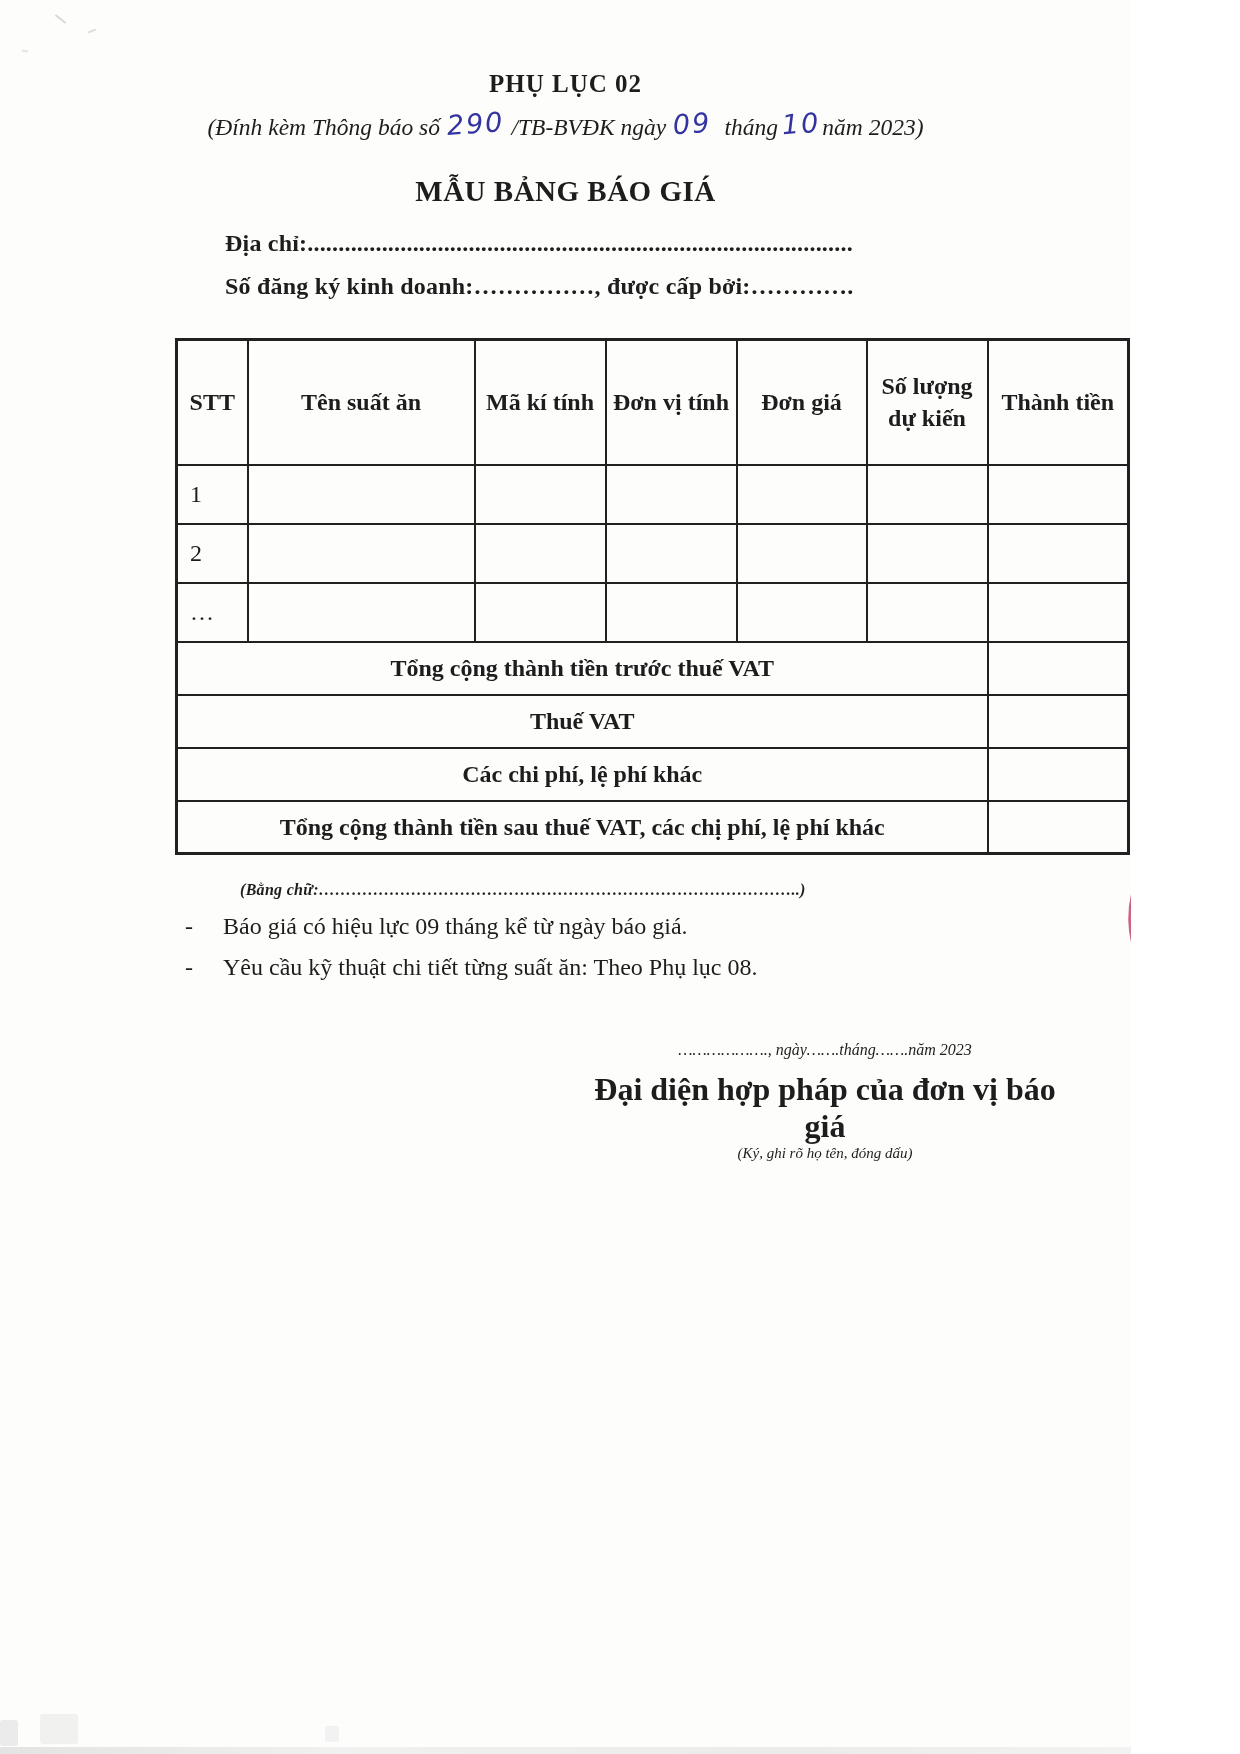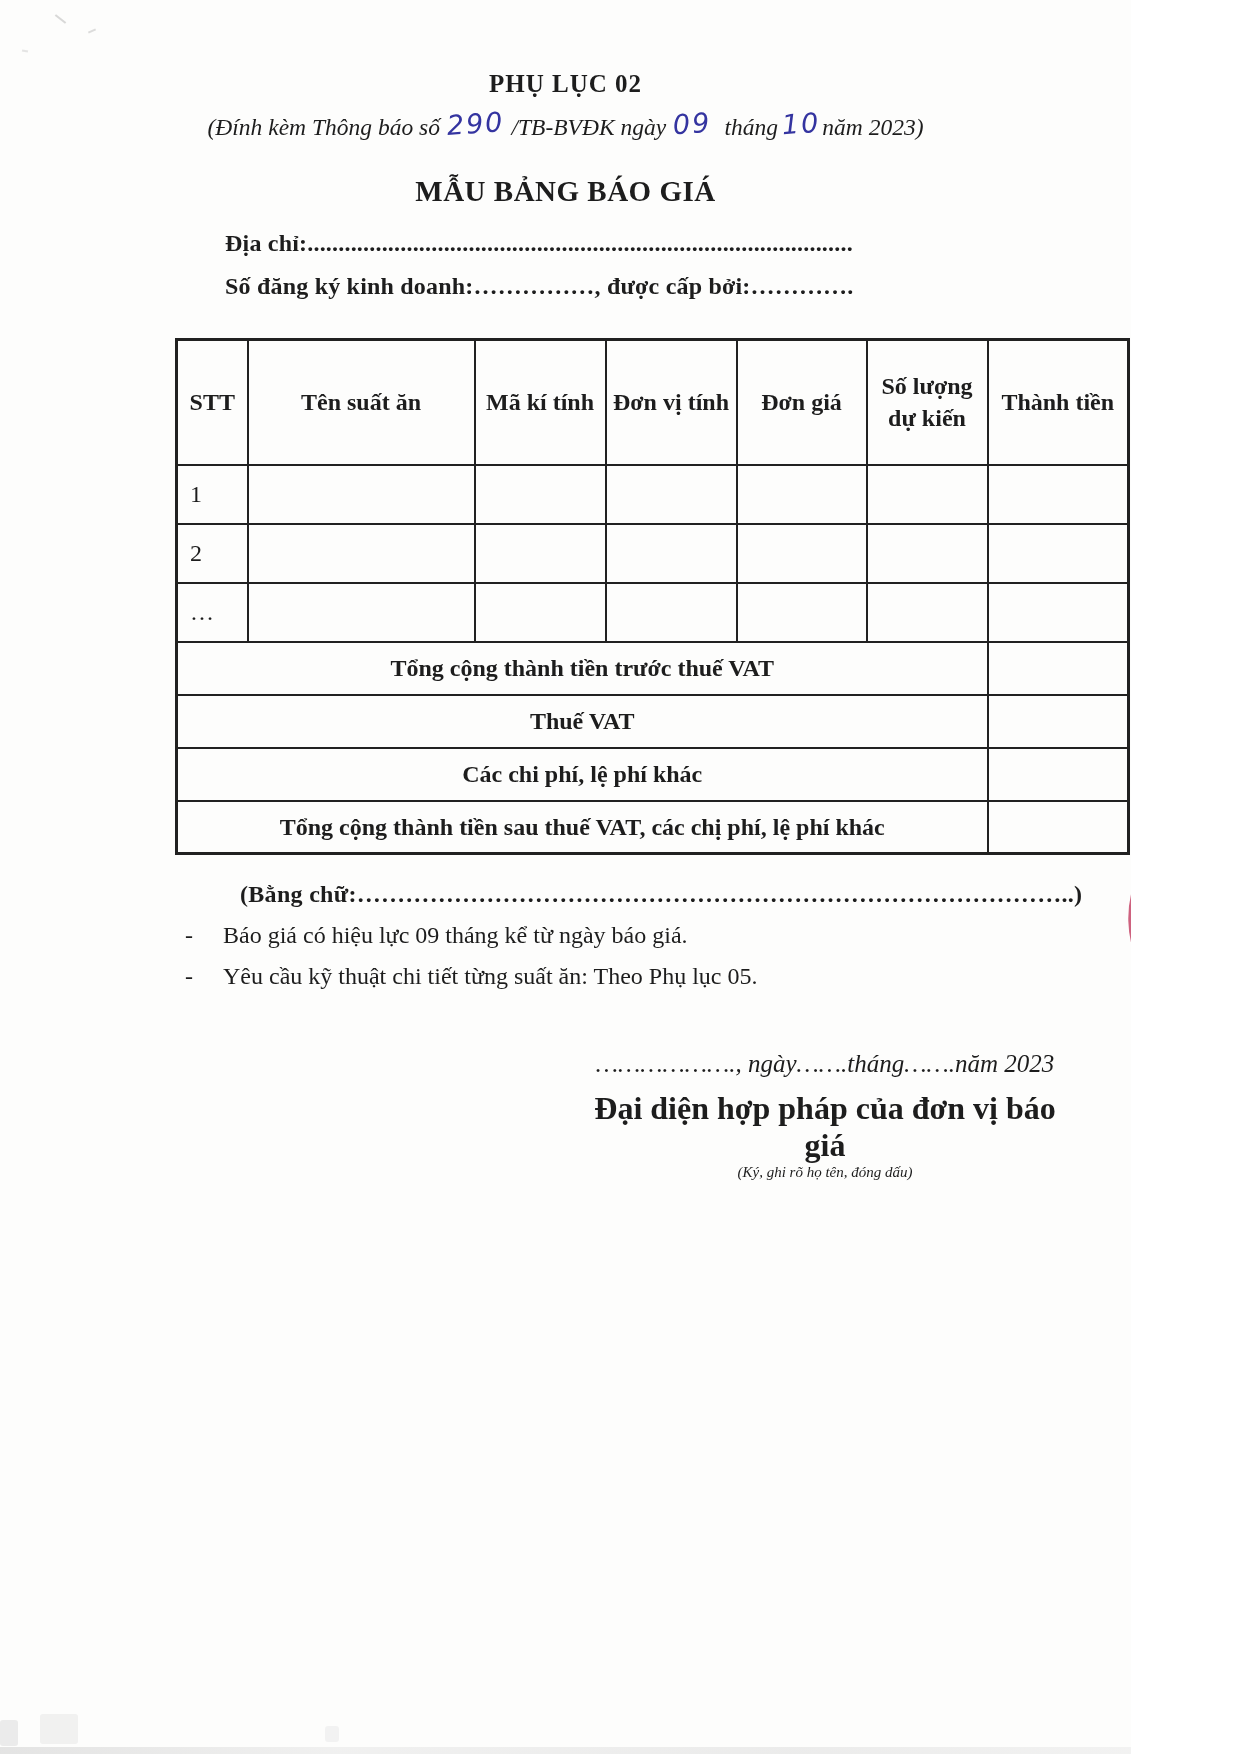--- a/index.html
+++ b/index.html
@@ -68,26 +68,26 @@
   .quote-table th{
     font-weight:bold;height:125px;vertical-align:middle;text-align:center;
     line-height:1.3;padding:0 6px;
   }
   td.item-no{height:59px;vertical-align:middle;text-align:left;padding-left:12px;font-weight:normal;}
   td.blank{height:59px;}
   td.sum-label{height:53px;vertical-align:middle;text-align:center;font-weight:bold;padding:0 10px;}
   td.sum-blank{height:53px;}
   .words{
     margin:26px 16px 0 240px;
-    font-weight:bold;font-size:24px;letter-spacing:.3px;
+    font-weight:bold;font-style:italic;font-size:16px;letter-spacing:.3px;
   }
   .note-row{display:flex;margin:14px 0 0 185px;font-size:24px;}
   .note-row .dash{width:38px;flex:0 0 38px;}
   .sig-block{margin:60px 0 0 585px;width:480px;text-align:center;}
-  .sig-date{font-style:italic;font-size:25px;}
+  .sig-date{font-style:italic;font-size:16px;}
   .sig-rep{font-weight:bold;font-size:32px;margin-top:12px;}
   .sig-note{font-style:italic;font-size:15px;}
 
   .stamp{position:absolute;left:1110px;top:820px;}
   .stamp .arc-outer{stroke:var(--stamp-red);fill:none;stroke-width:4.5;opacity:.8;stroke-linecap:round;}
   .stamp .arc-inner{stroke:var(--stamp-red);fill:none;stroke-width:1.8;opacity:.45;}
   .stamp .speck{fill:var(--stamp-red);opacity:.55;}
   .stamp .blob{fill:var(--stamp-red);opacity:.8;}
   .stamp text{fill:var(--stamp-red);opacity:.5;font-family:"DejaVu Sans",sans-serif;font-size:13px;font-style:italic;}
 
@@ -193,21 +193,21 @@
   </table>
 
   <div class="words">(Bằng chữ:……………………………………………………………………………..)</div>
 
   <div class="note-row">
     <span class="dash">-</span>
     <span>Báo giá có hiệu lực 09 tháng kể từ ngày báo giá.</span>
   </div>
   <div class="note-row">
     <span class="dash">-</span>
-    <span>Yêu cầu kỹ thuật chi tiết từng suất ăn: Theo Phụ lục 05.</span>
+    <span>Yêu cầu kỹ thuật chi tiết từng suất ăn: Theo Phụ lục 08.</span>
   </div>
 
   <div class="sig-block">
     <div class="sig-date">………………., ngày…….tháng…….năm 2023</div>
     <div class="sig-rep">Đại diện hợp pháp của đơn vị báo giá</div>
     <div class="sig-note">(Ký, ghi rõ họ tên, đóng dấu)</div>
   </div>
 
   <svg class="stamp" width="130" height="200" viewBox="0 0 130 200">
     <path class="arc-outer" d="M 58 18 A 105 105 0 0 0 62 182"></path>

